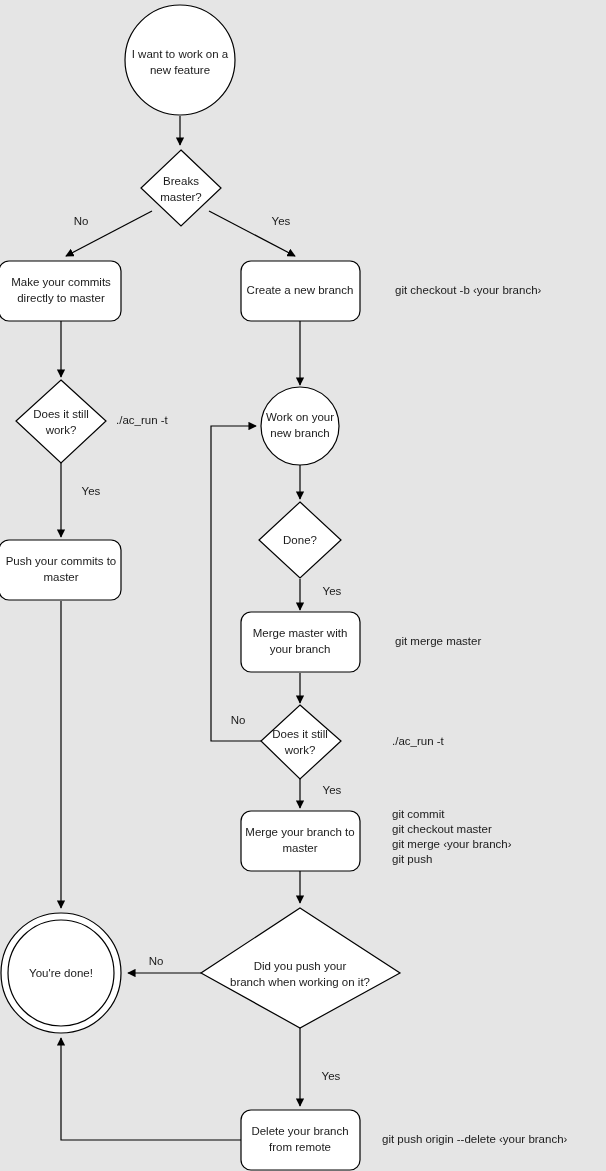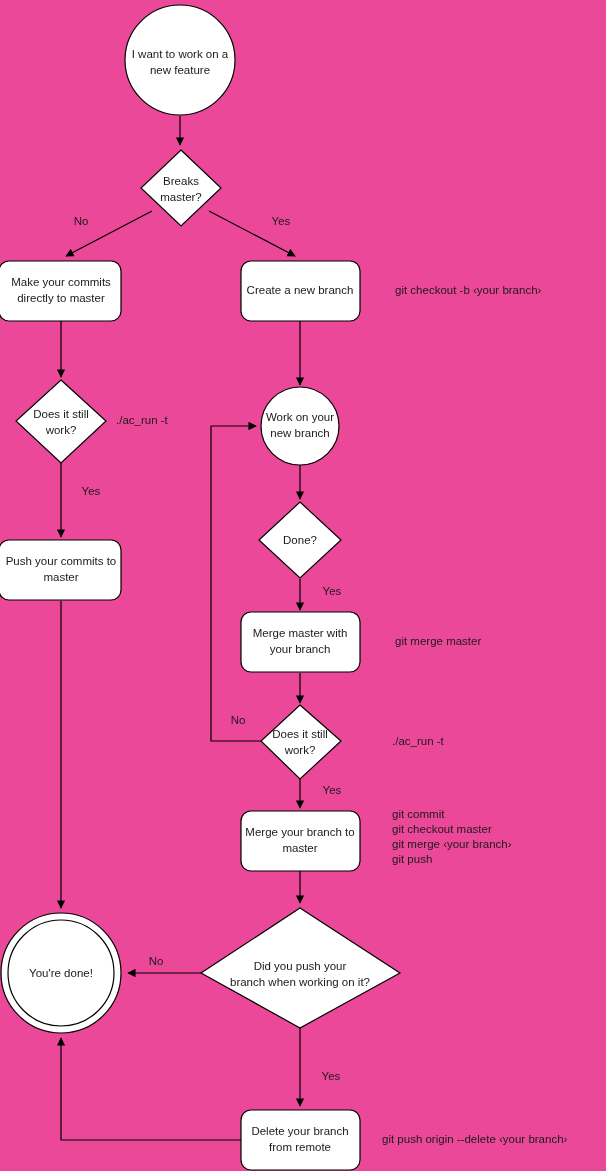--- a/index.html
+++ b/index.html
@@ -7,21 +7,21 @@
     padding: 0;
     background: #ffffff;
   }
   body {
     font-family: "Liberation Sans", sans-serif;
   }
   #canvas {
     position: relative;
     width: 606px;
     height: 1171px;
-    background: #ec4899;
+    background: #e5e5e5;
     overflow: hidden;
   }
   svg.flow {
     position: absolute;
     top: 0;
     left: 0;
     width: 606px;
     height: 1171px;
   }
   .shape {

